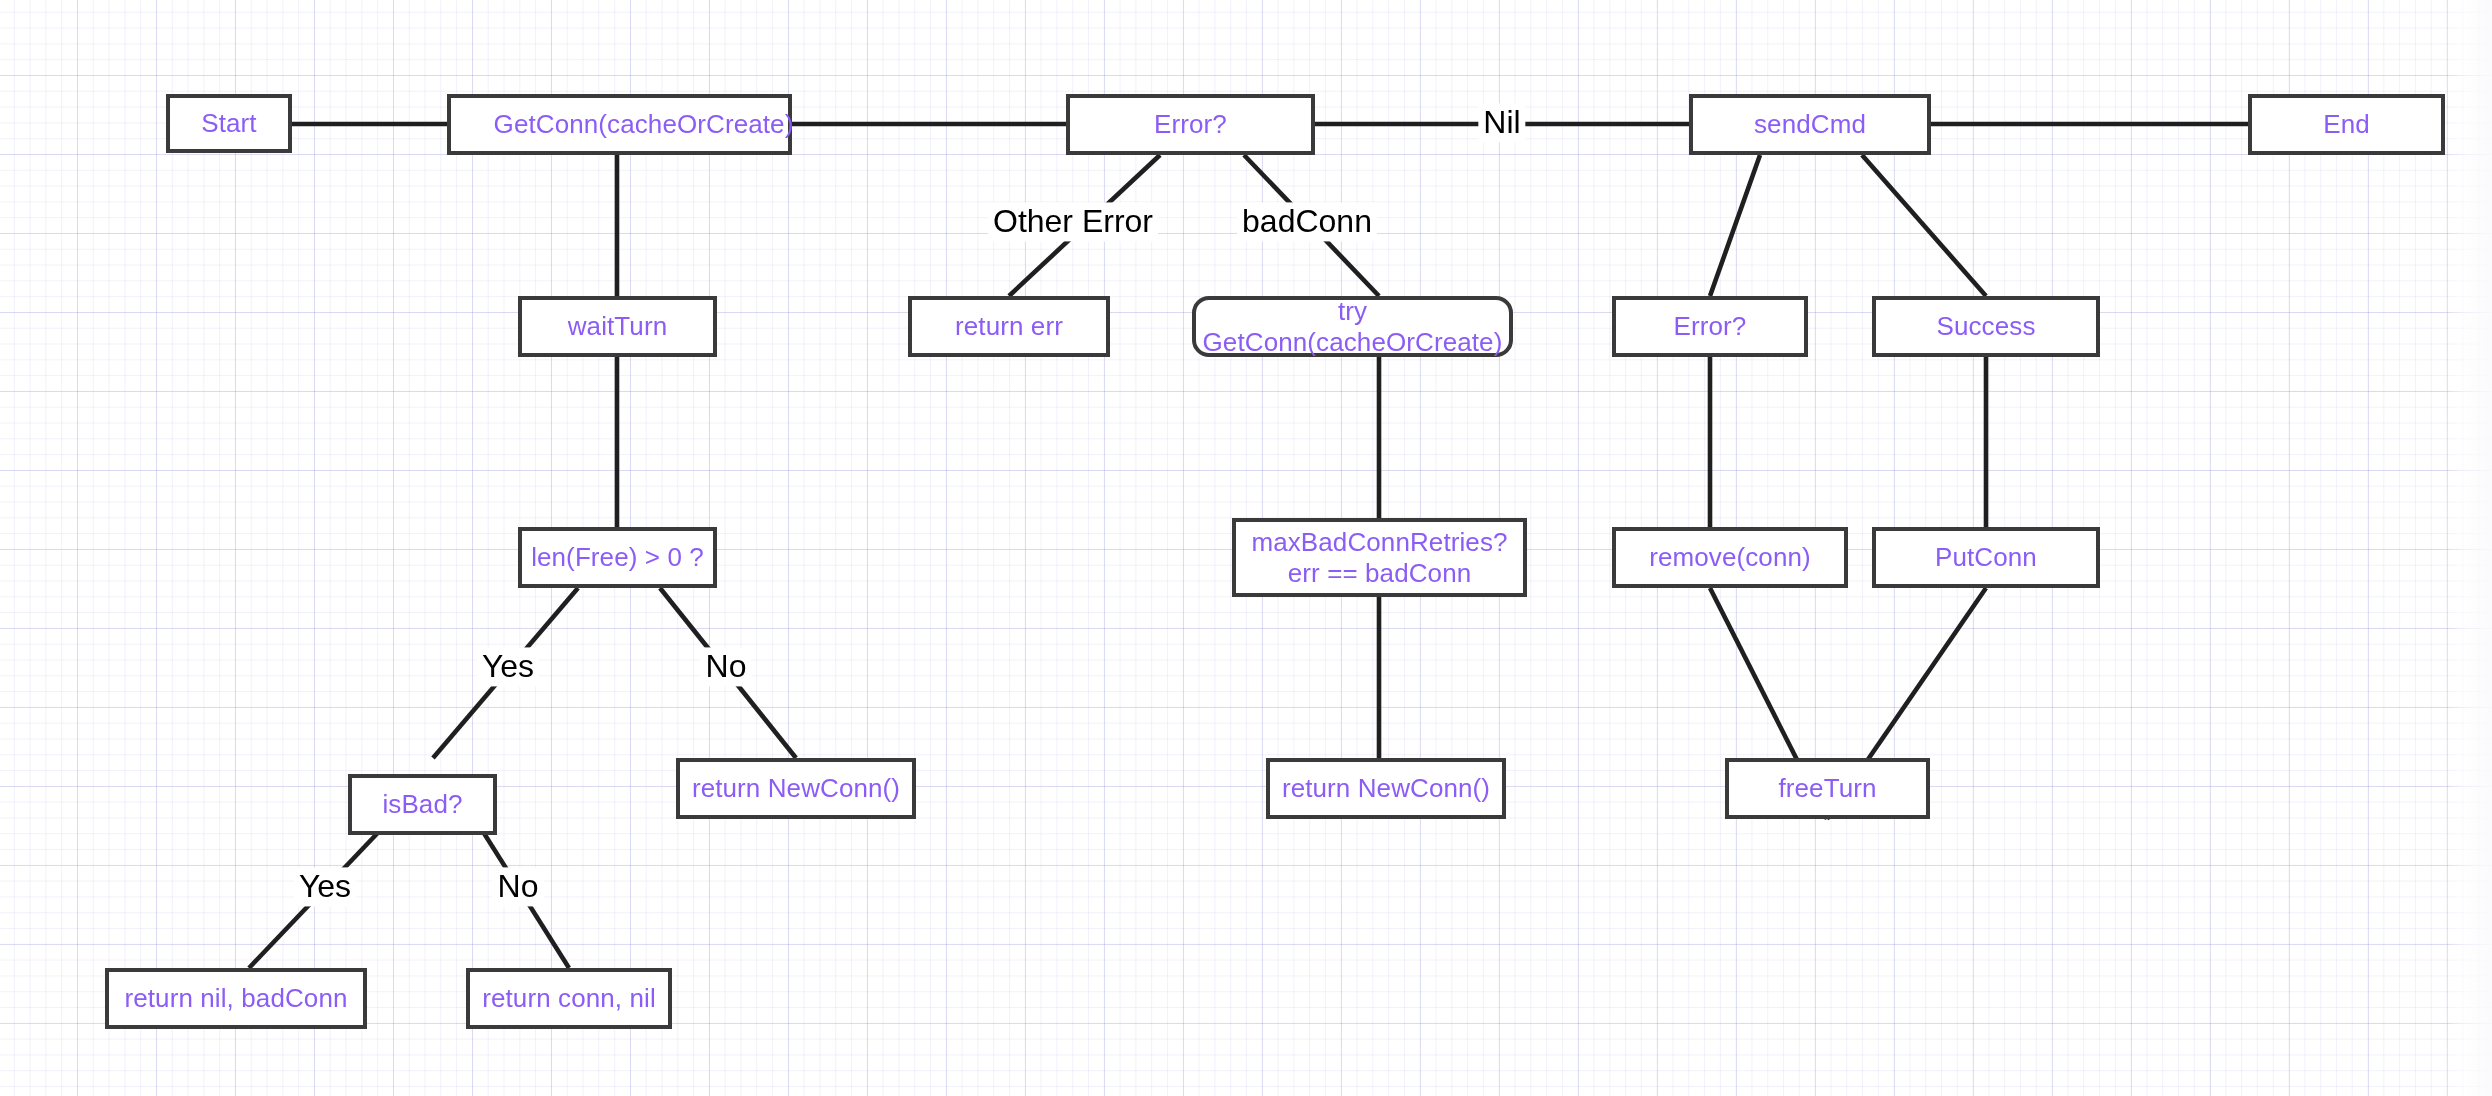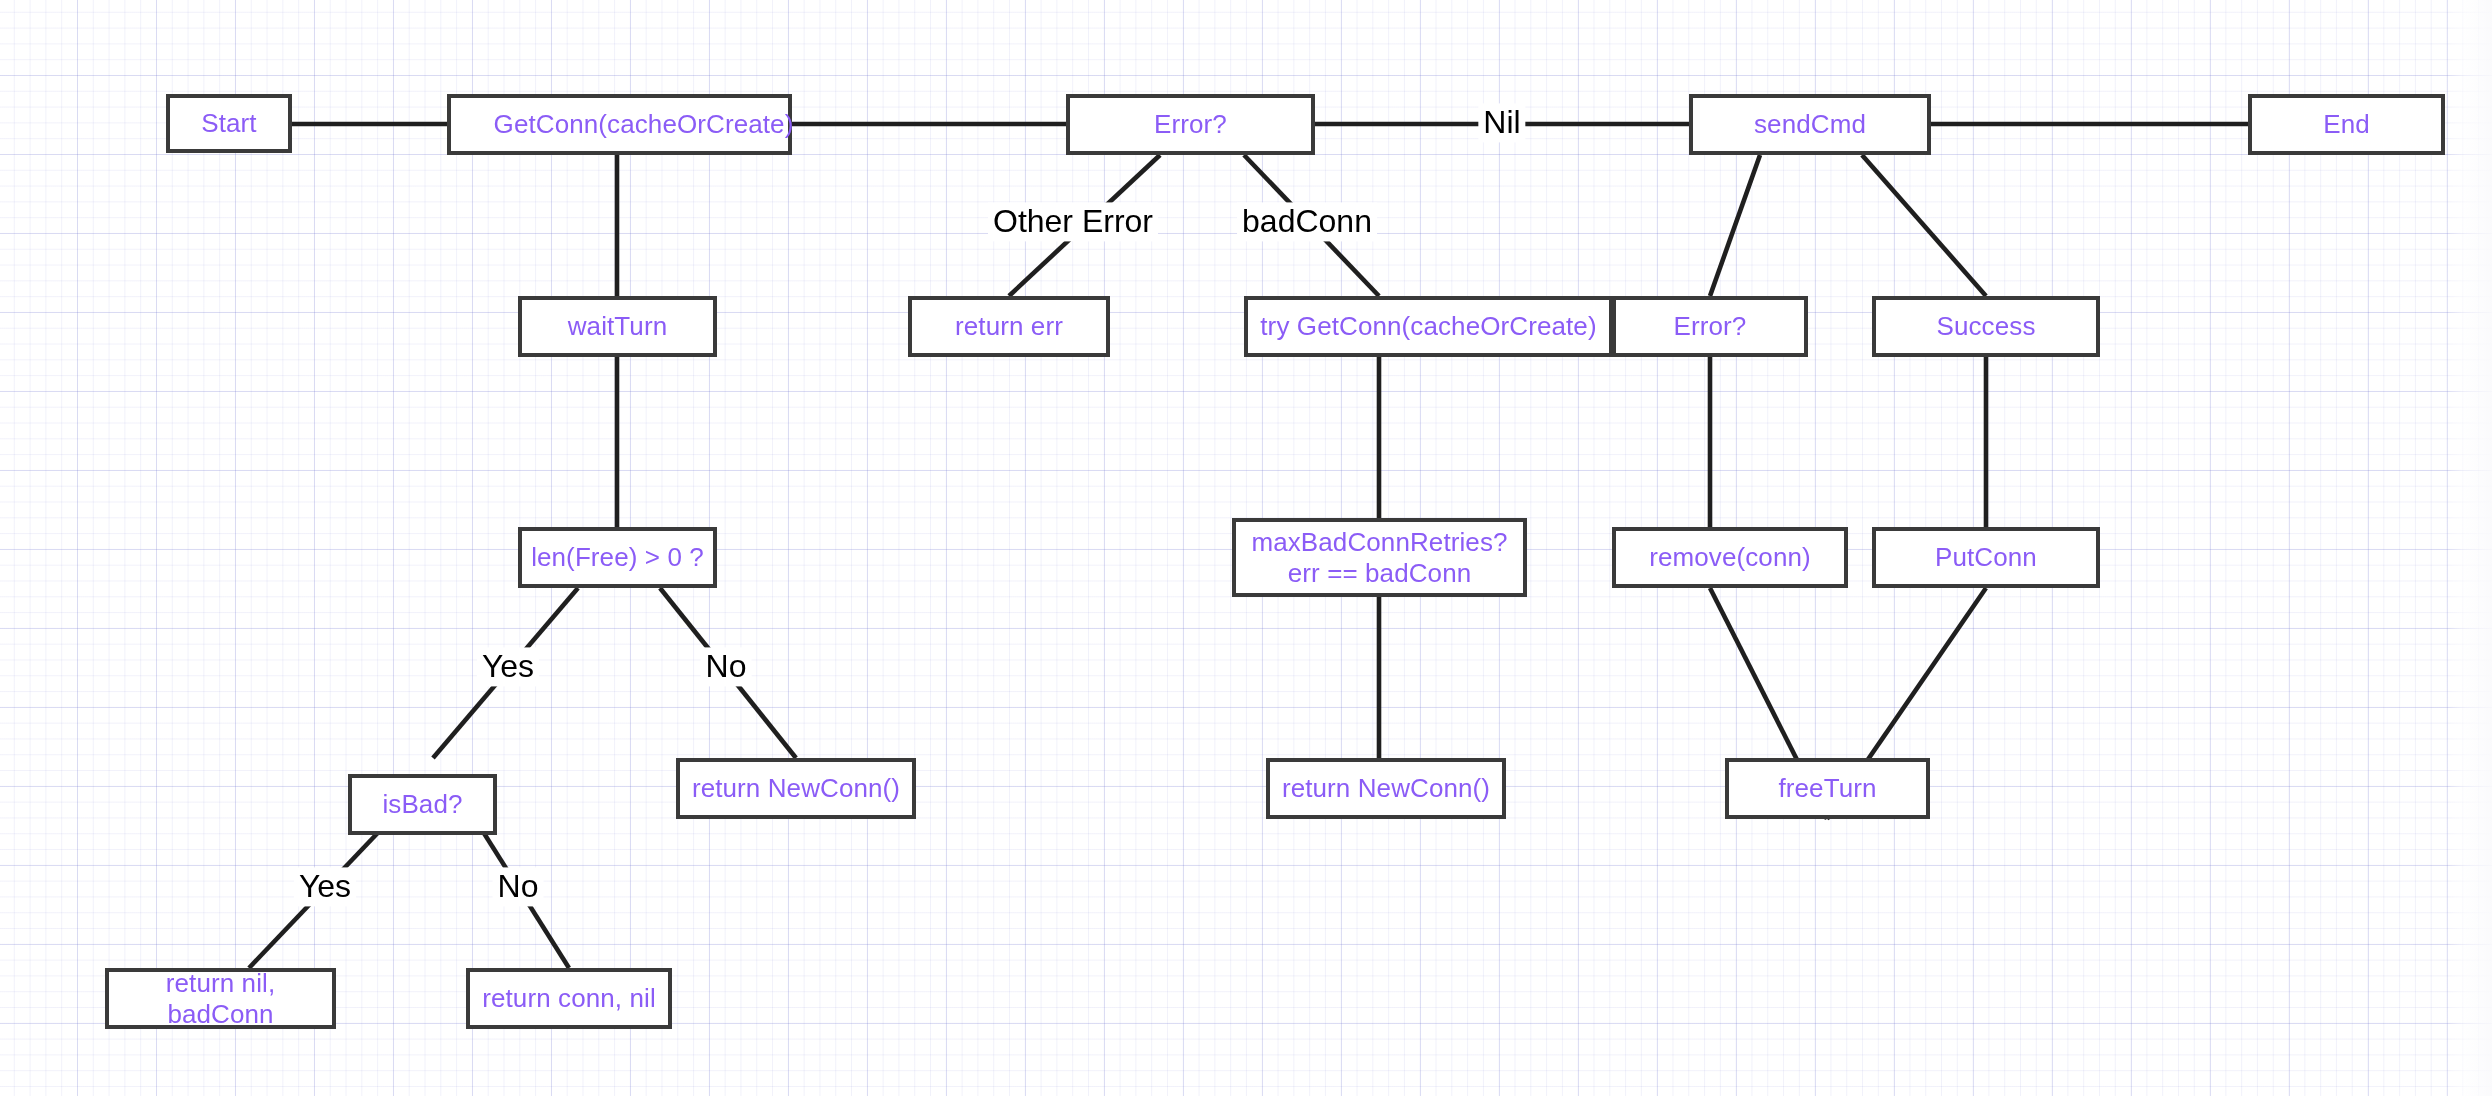--- a/index.html
+++ b/index.html
@@ -102,33 +102,33 @@
   </svg>
 
   <div id="nodes-layer">
       <div class="node-box" style="left: 166px; top: 94px; width: 126px; height: 59px;"><span>Start</span></div>
       <div class="node-box" style="left: 447px; top: 94px; width: 345px; height: 61px; padding-left: 48px;"><span>GetConn(cacheOrCreate)</span></div>
       <div class="node-box" style="left: 1066px; top: 94px; width: 249px; height: 61px;"><span>Error?</span></div>
       <div class="node-box" style="left: 1689px; top: 94px; width: 242px; height: 61px;"><span>sendCmd</span></div>
       <div class="node-box" style="left: 2248px; top: 94px; width: 197px; height: 61px;"><span>End</span></div>
       <div class="node-box" style="left: 518px; top: 296px; width: 199px; height: 61px;"><span>waitTurn</span></div>
       <div class="node-box" style="left: 908px; top: 296px; width: 202px; height: 61px;"><span>return err</span></div>
-      <div class="node-box" style="left: 1244px; top: 296px; width: 369px; height: 61px;"><span>try GetConn(cacheOrCreate)</span></div>
+      <div class="node-box" style="left: 1192px; top: 296px; width: 321px; height: 61px; border-radius: 17px;"><span>try GetConn(cacheOrCreate)</span></div>
       <div class="node-box" style="left: 1612px; top: 296px; width: 196px; height: 61px;"><span>Error?</span></div>
       <div class="node-box" style="left: 1872px; top: 296px; width: 228px; height: 61px;"><span>Success</span></div>
       <div class="node-box" style="left: 518px; top: 527px; width: 199px; height: 61px;"><span>len(Free) &gt; 0 ?</span></div>
       <div class="node-box" style="left: 1232px; top: 518px; width: 295px; height: 79px;"><span>maxBadConnRetries?
 err == badConn</span></div>
       <div class="node-box" style="left: 1612px; top: 527px; width: 236px; height: 61px;"><span>remove(conn)</span></div>
       <div class="node-box" style="left: 1872px; top: 527px; width: 228px; height: 61px;"><span>PutConn</span></div>
       <div class="node-box" style="left: 348px; top: 758px; width: 149px; height: 61px; margin-top: 16px;"><span>isBad?</span></div>
       <div class="node-box" style="left: 676px; top: 758px; width: 240px; height: 61px;"><span>return NewConn()</span></div>
       <div class="node-box" style="left: 1266px; top: 758px; width: 240px; height: 61px;"><span>return NewConn()</span></div>
       <div class="node-box" style="left: 1725px; top: 758px; width: 205px; height: 61px;"><span>freeTurn</span></div>
-      <div class="node-box" style="left: 105px; top: 968px; width: 231px; height: 61px;"><span>return nil, badConn</span></div>
+      <div class="node-box" style="left: 105px; top: 968px; width: 262px; height: 61px;"><span>return nil, badConn</span></div>
       <div class="node-box" style="left: 466px; top: 968px; width: 206px; height: 61px;"><span>return conn, nil</span></div>
     </div>
   <div id="labels-layer">
       <div class="edge-label" style="left: 1502px; top: 123px;">Nil</div>
       <div class="edge-label" style="left: 1073px; top: 222px;">Other Error</div>
       <div class="edge-label" style="left: 1307px; top: 222px;">badConn</div>
       <div class="edge-label" style="left: 508px; top: 667px;">Yes</div>
       <div class="edge-label" style="left: 726px; top: 667px;">No</div>
       <div class="edge-label" style="left: 325px; top: 887px;">Yes</div>
       <div class="edge-label" style="left: 518px; top: 887px;">No</div>

